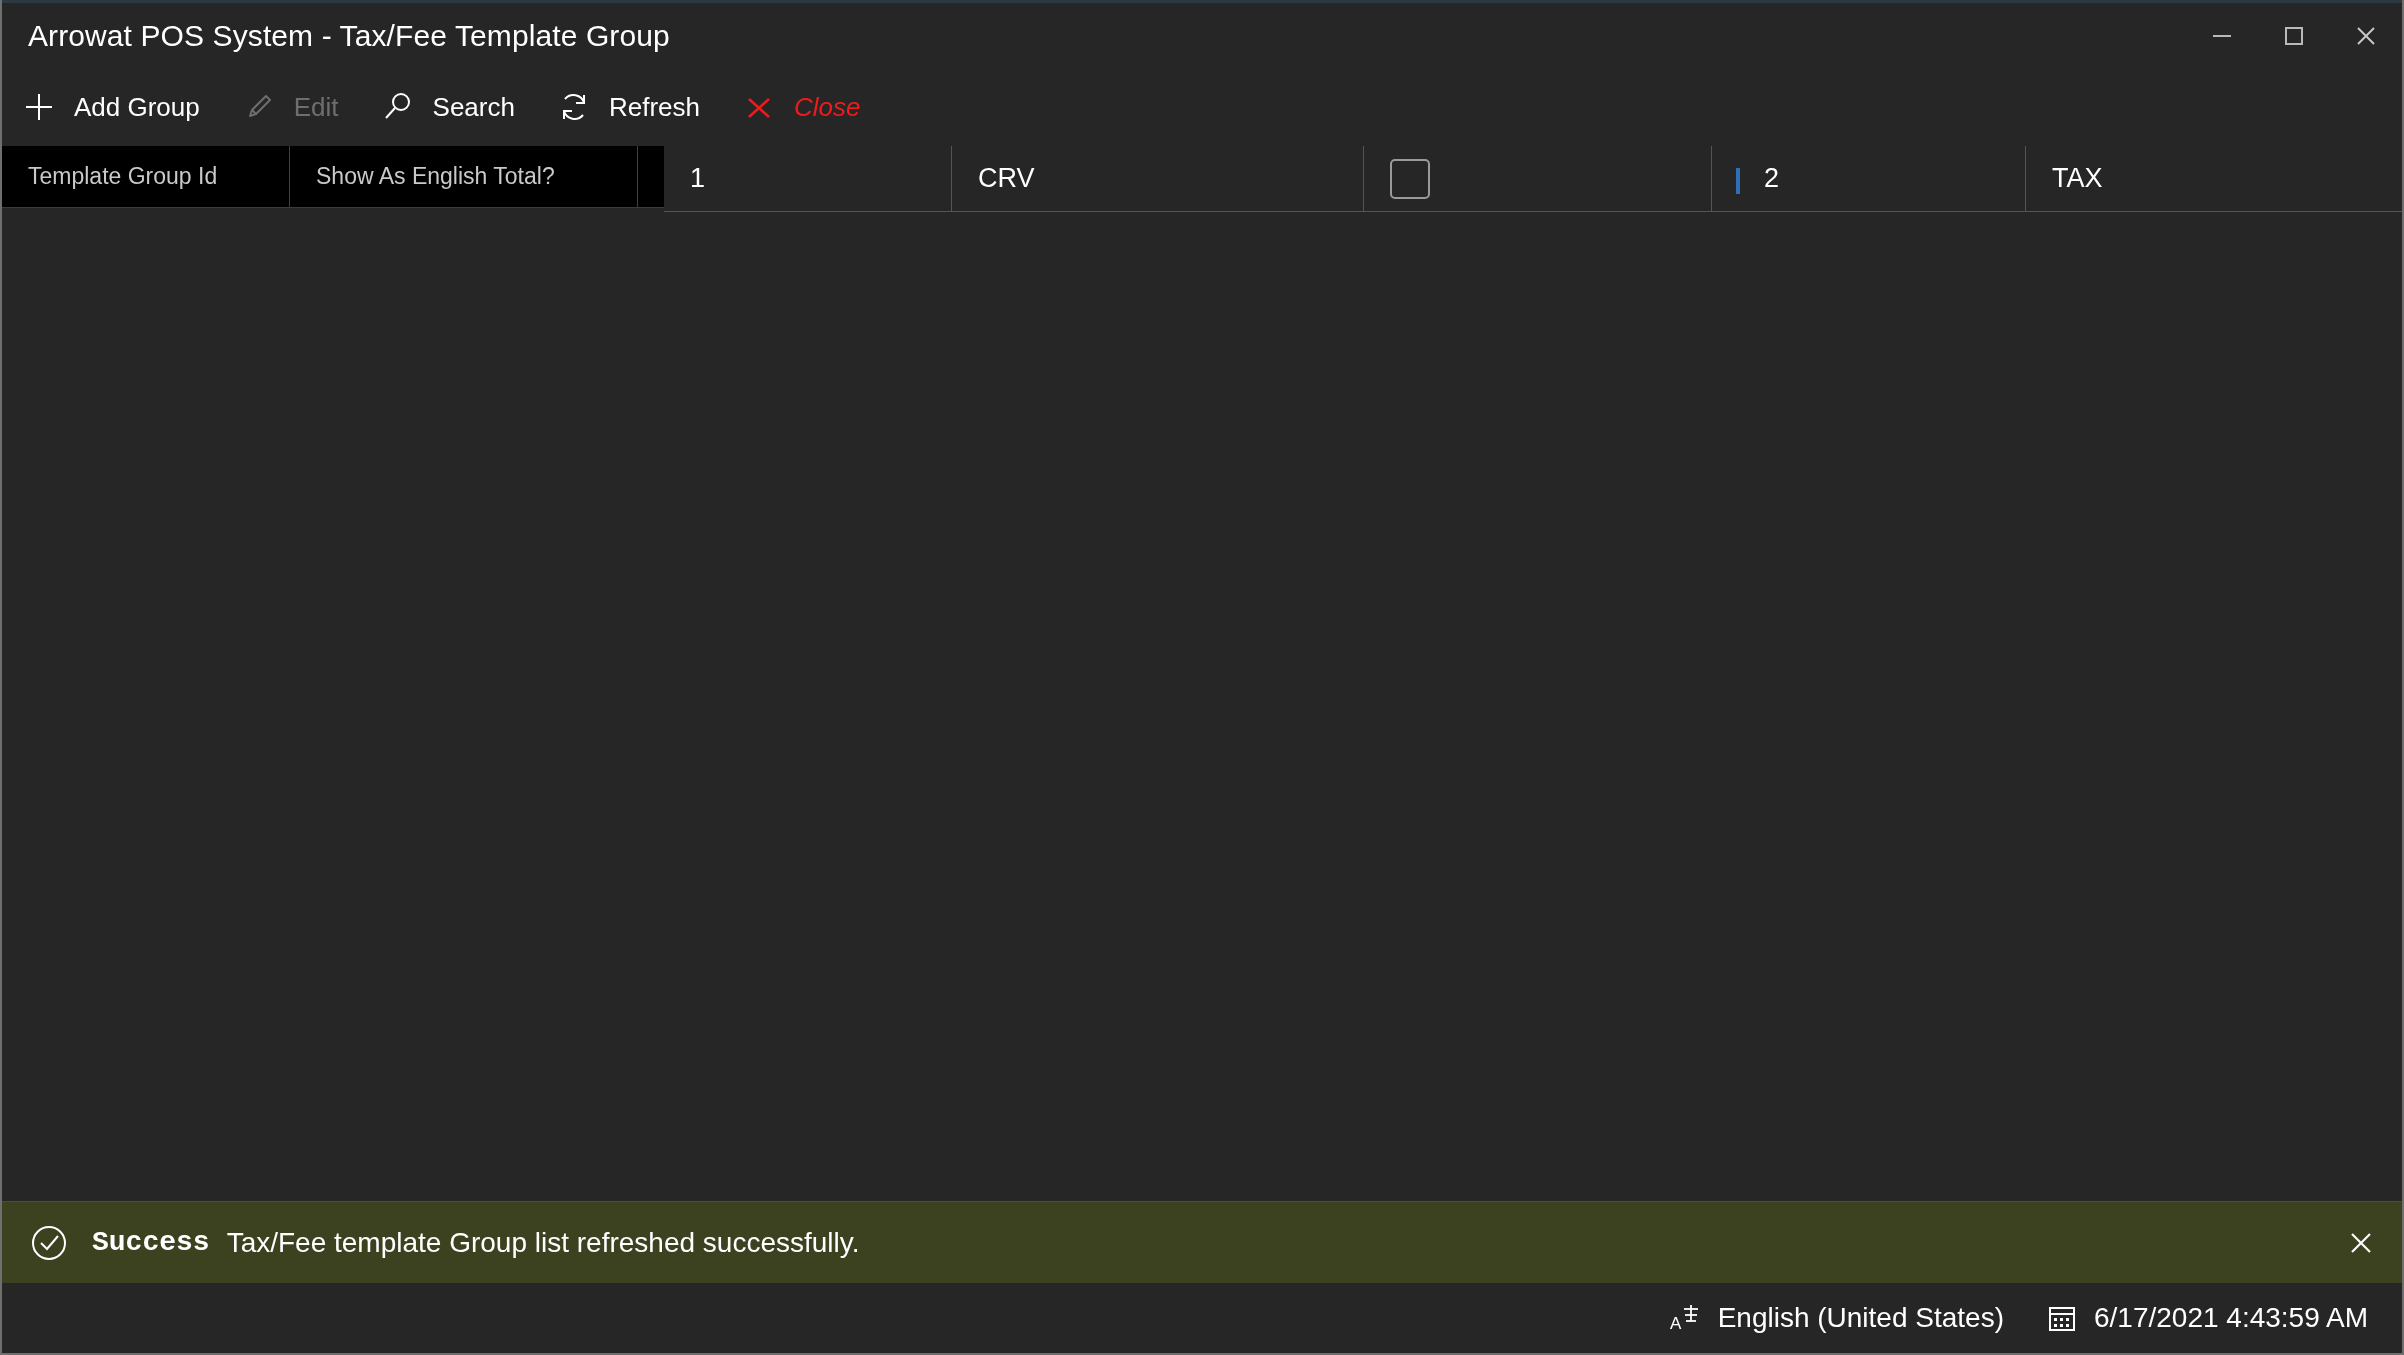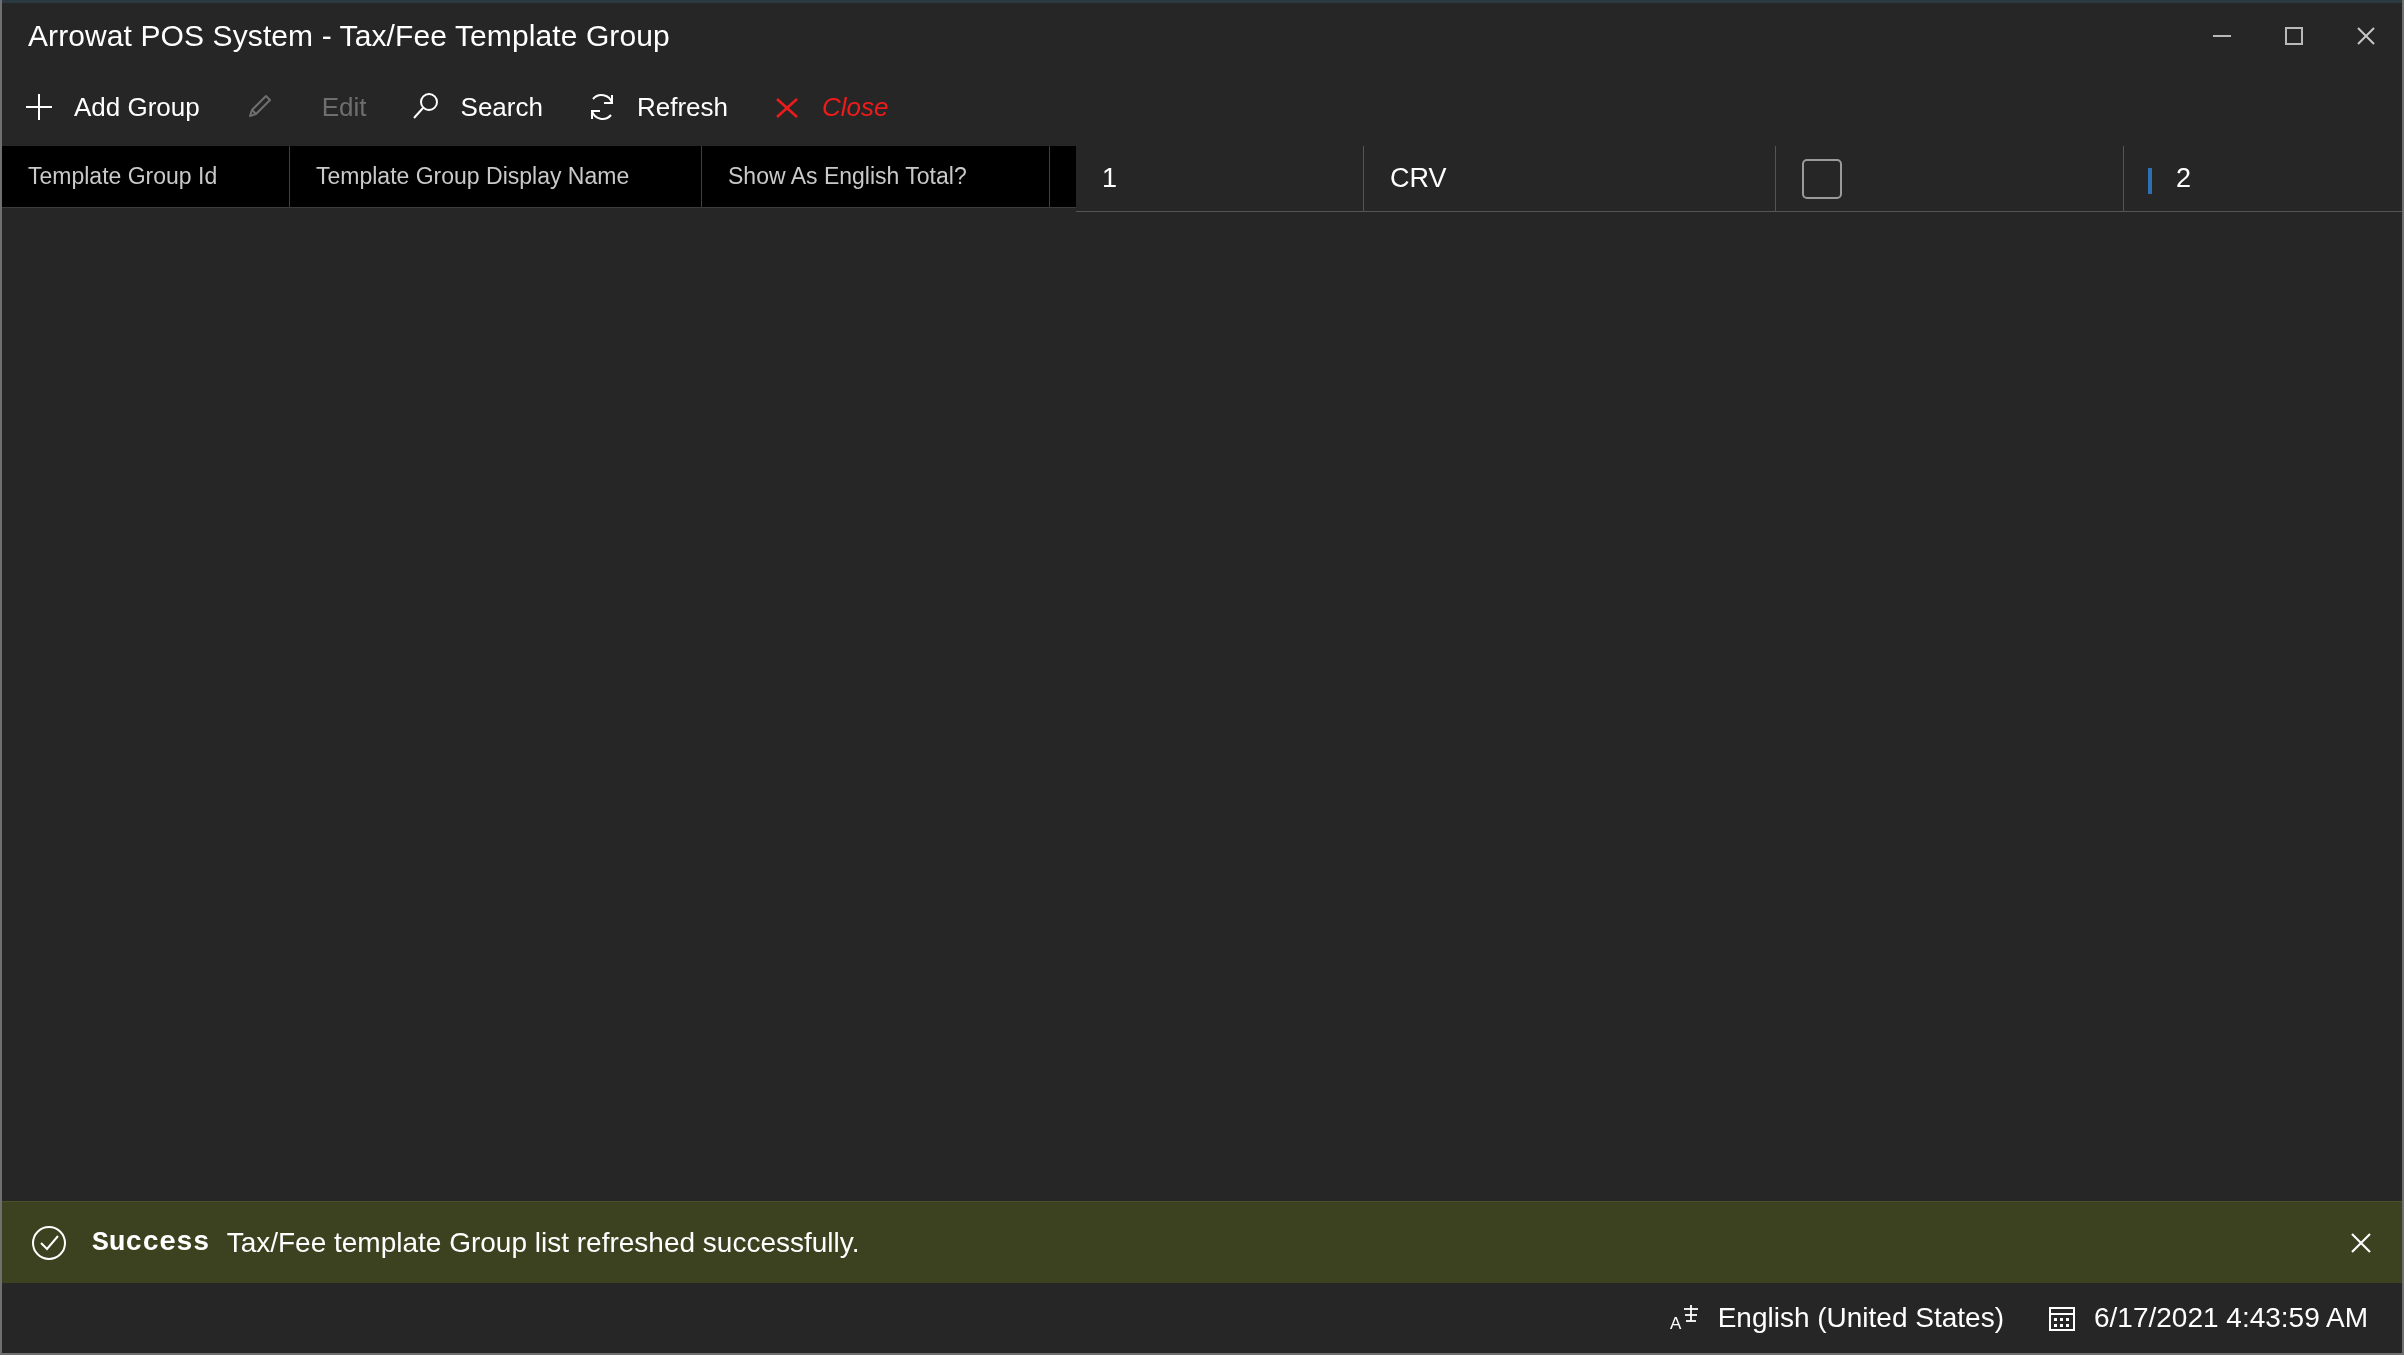--- a/index.html
+++ b/index.html
@@ -48,21 +48,21 @@
     height:58px; padding:0 16px;
     margin-right:6px;
     color:#ffffff; font-size:26px;
     white-space:nowrap;
   }
   .tb-btn .tb-ico {
     width:42px; height:42px;
     display:flex; align-items:center; justify-content:center;
     margin-right:14px;
   }
-  .tb-btn.disabled { color:#6e6e6e;gap:28px; }
+  .tb-btn.disabled { color:#6e6e6e; }
   .tb-btn.danger { color:#ef1b1b;font-style:italic; }
   
   .grid { flex:1; display:flex; flex-direction:row; background:#262626; overflow:hidden; }
   .grid-head {
     display:flex;
     height:62px; min-height:62px;
     background:#000000;
     border-bottom:1px solid #3c3c3c;
   }
   .grid-head .cell {
@@ -211,21 +211,20 @@
       </span>
       <span>Close</span>
     </div>
 
   </div>
 
   <div class="grid">
 
     <div class="grid-head">
       <div class="cell c0">Template Group Id</div>
-      <div class="cell c1">Template Group Display Name</div>
       <div class="cell c2">Show As English Total?</div>
       <div class="cell c3"></div>
     </div>
 
     <div class="grid-row">
       <div class="cell c0">1</div>
       <div class="cell c1">CRV</div>
       <div class="cell c2">
         <span class="chk off"></span>
       </div>

